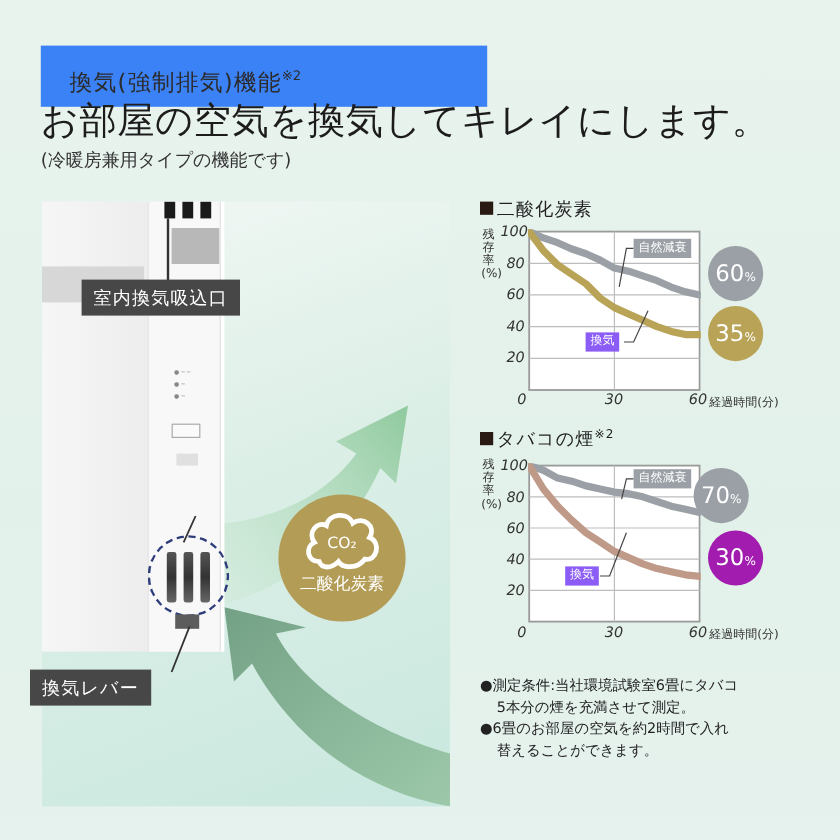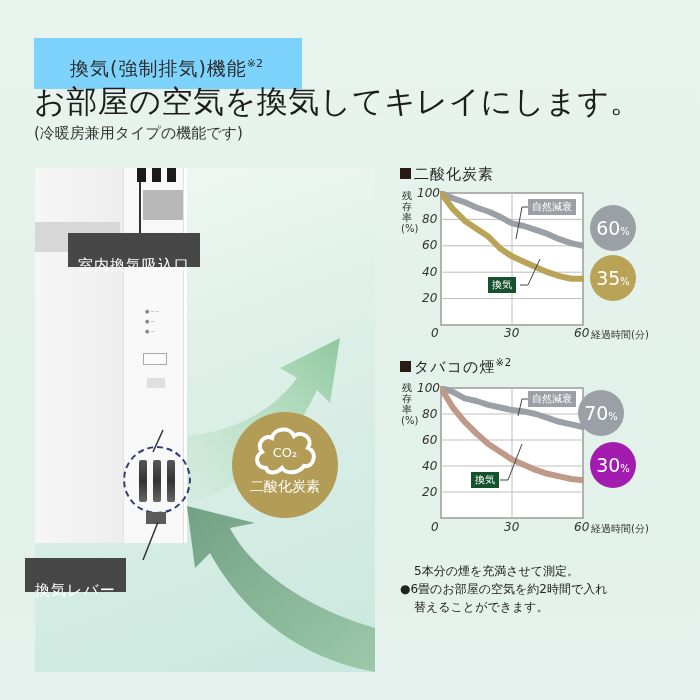--- a/index.html
+++ b/index.html
@@ -5,24 +5,24 @@
   * { box-sizing: border-box; margin: 0; padding: 0; }
   html, body { width: 700px; height: 700px; overflow: hidden; }
   body {
     background: linear-gradient(180deg, #e9f3ee 0%, #e2f1ea 60%, #e6f2ed 100%);
     font-family: "DejaVu Sans", "Liberation Sans", sans-serif;
     color: #222;
     position: relative;
   }
   .abs { position: absolute; }
   #badge {
-    left: 34px; top: 38px; width: 268px; height: 51px;
-    background: #7dd3fc;
+    left: 34px; top: 38px; width: 372px; height: 51px;
+    background: #3b82f6;
     color: #2b2b2b; font-size: 19px; line-height: 51px;
-    padding-left: 36px; letter-spacing: 1px;
+    padding-left: 24px; letter-spacing: 1px;
   }
   #badge sup { font-size: 11px; vertical-align: 8px; letter-spacing: 0; }
   #headline {
     left: 34px; top: 78px; font-size: 31px; line-height: 46px; color: #1c1c1c;
     letter-spacing: 0.5px; white-space: nowrap;
   }
   #subnote { left: 34px; top: 124px; font-size: 15px; color: #333; white-space: nowrap; }
 
   
   #panel {
@@ -41,21 +41,21 @@
   #unit-slot { left: 112px; top: 210px; width: 18px; height: 10px; background: #e0e0e0; }
   #unit-edge { left: 148px; top: 0; width: 4px; height: 375px; background: #ffffff; border-left: 1px solid #e0e0e0; }
   #vent-circle {
     left: 88px; top: 278px; width: 68px; height: 68px; border-radius: 50%;
     border: 2px dashed #2d3d7a;
   }
   .vent-slot { top: 292px; width: 8px; height: 42px; background: linear-gradient(180deg,#555,#333,#666); border-radius: 2px; }
   #lever { left: 111px; top: 344px; width: 20px; height: 12px; background: #5c5c5c; }
 
   .label-box {
-    background: #474747; color: #fff; font-size: 15px; padding: 17px 10px; height: 30px; line-height: 30px;
+    background: #474747; color: #fff; font-size: 15px; padding: 0 10px; height: 30px; line-height: 30px;
     white-space: nowrap; letter-spacing: 1px;
   }
   #label-intake { left: 68px; top: 233px; }
   #label-lever { left: 25px; top: 558px; }
 
   #co2-circle {
     left: 197px; top: 244px; width: 106px; height: 106px; border-radius: 50%;
     background: #b39c56; color: #fff; text-align: center;
   }
   #co2-circle .txt { position: absolute; left: 0; right: 0; top: 66px; font-size: 14px; }
@@ -65,21 +65,21 @@
   .chart-title { font-size: 15px; color: #222; white-space: nowrap; letter-spacing: 1px; }
   .chart-title .sq { display:inline-block; width:11px; height:11px; background:#2a1a14; margin-right:3px; vertical-align: 0px;}
   .chart-title sup { font-size: 10px; vertical-align: 6px; }
   .ylab { font-size: 10px; color: #333; width: 12px; line-height: 11px; text-align: center; }
   .tick { font-size: 12px; color: #333; font-style: italic; }
   .xlab { font-size: 10px; color: #333; white-space: nowrap; }
   .bubble { width: 46px; height: 46px; border-radius: 50%; color: #fff; text-align: center; line-height: 46px; font-size: 19px; }
   .bubble small { font-size: 10px; }
   .tag { font-size: 10px; color: #fff; padding: 0 4px; height: 16px; line-height: 16px; white-space: nowrap; }
   .tag.gray { background: #9aa0a5; }
-  .tag.green { background: #14532d; }
+  .tag.green { background: #8b5cf6; }
 
   #notes { left: 400px; top: 562px; font-size: 12px; line-height: 18px; color: #222; }
   #notes .row { white-space: nowrap; }
   #notes .indent { padding-left: 14px; }
   #notes .indent2 { padding-left: 30px; }
 </style>
 </head>
 <body>
 
 <div id="badge" class="abs">
@@ -209,16 +209,17 @@
     <polyline points="60,94 68,94 82,58" fill="none" stroke="#444" stroke-width="1"></polyline>
   </svg>
 
 <div class="abs tag gray" style="left:528px;top:391px">自然減衰</div>
 <div class="abs tag green" style="left:471px;top:472px">換気</div>
 
 <div class="abs bubble" style="left:578px;top:390px;background:#9aa0a5"><span>70</span><small>%</small></div>
 <div class="abs bubble" style="left:590px;top:442px;background:#a21caf"><span>30</span><small>%</small></div>
 
 <div id="notes" class="abs">
+  <div class="row"><span>●</span><span>測定条件:当社環境試験室6畳にタバコ</span></div>
   <div class="row indent">5本分の煙を充満させて測定。</div>
   <div class="row"><span>●</span><span>6畳のお部屋の空気を約2時間で入れ</span></div>
   <div class="row indent">替えることができます。</div>
 </div>
 
 </body></html>

